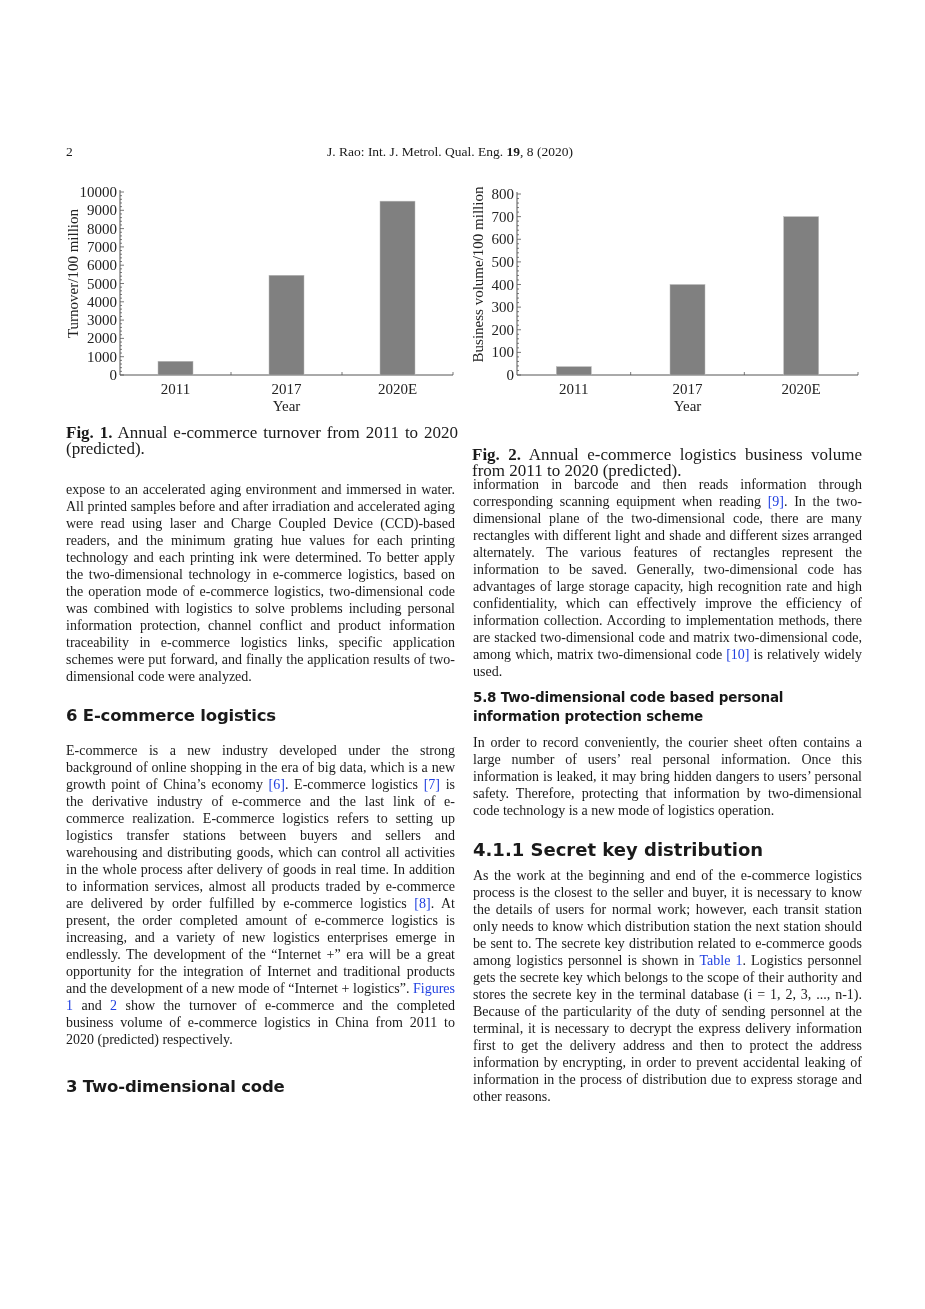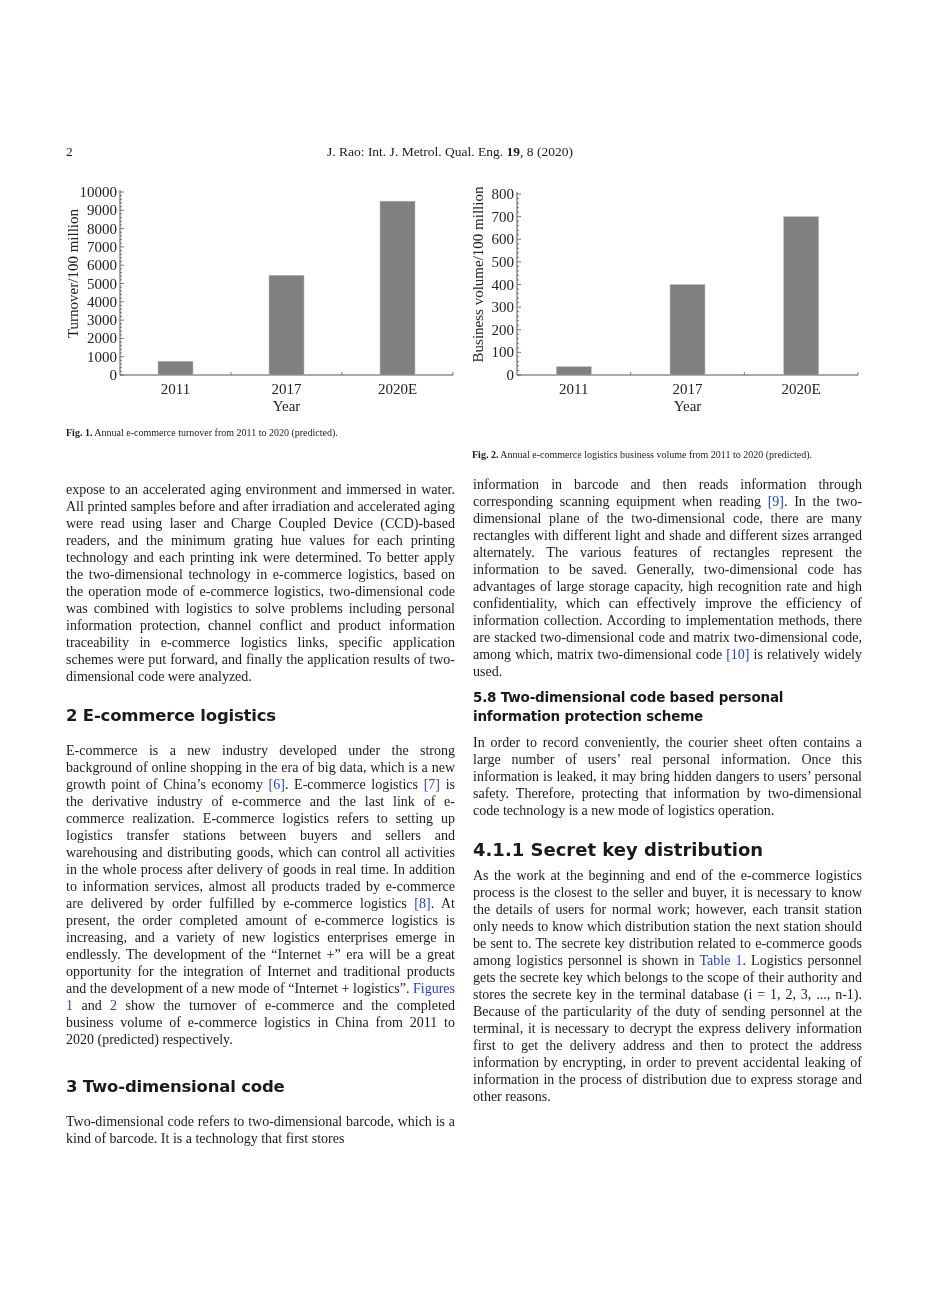--- a/index.html
+++ b/index.html
@@ -11,21 +11,21 @@
   #journal-ref { left: 327px; }
   .col { position: absolute; width: 389px; font-size: 14px; line-height: 17px;
          text-align: justify; hyphens: manual; }
   .col p { margin: 0; }
   .sec-h { font-family: "DejaVu Sans", "Liberation Sans", sans-serif; font-weight: bold;
            font-size: 16.5px; margin: 0; letter-spacing: -0.2px; }
   .subsec-h { font-family: "DejaVu Sans", "Liberation Sans", sans-serif; font-weight: bold;
               font-size: 13.5px; line-height: 19px; margin: 0; letter-spacing: -0.2px; text-align: left; }
   .subsub-h { font-family: "DejaVu Sans", "Liberation Sans", sans-serif; font-size: 18px; margin: 0; }
   .cite { color: #1f3fe0; }
-  .caption { position: absolute; font-size: 10px; line-height: 16px; width: 392px; text-align: justify; }
+  .caption { position: absolute; font-size: 17px; line-height: 16px; width: 392px; text-align: justify; }
   .caption b { font-weight: bold; }
   svg text { font-family: "Liberation Serif", "DejaVu Serif", serif; fill: #222; }
 </style>
 </head>
 <body>
 
 <div class="abs runhead" id="page-num">2</div>
 <div class="abs runhead" id="journal-ref"><span>J. Rao: Int. J. Metrol. Qual. Eng. </span><b>19</b><span>, 8 (2020)</span></div>
 
 <svg id="chart1" class="abs" style="left:0;top:0" width="925" height="430">
@@ -168,25 +168,24 @@
     <text x="687.5" y="411" text-anchor="middle" font-size="15">Year</text>
     <text x="483" y="274.5" text-anchor="middle" font-size="15" transform="rotate(-90 483 274.5)">Business volume/100 million</text>
   </svg>
 
 <div class="caption" style="left:66px; top:425px;"><b>Fig. 1.</b><span> Annual e-commerce turnover from 2011 to 2020 (predicted).</span></div>
 <div class="caption" style="left:472px; top:447px; width:390px;"><b>Fig. 2.</b><span> Annual e-commerce logistics business volume from 2011 to 2020 (predicted).</span></div>
 
 <div class="col" style="left:66px; top:481px;">
   <p>expose to an accelerated aging environment and immersed in water. All printed samples before and after irradiation and accelerated aging were read using laser and Charge Coupled Device (CCD)-based readers, and the minimum grating hue values for each printing technology and each printing ink were determined. To better apply the two-dimensional technology in e-commerce logistics, based on the operation mode of e-commerce logistics, two-dimensional code was combined with logistics to solve problems including personal information protection, channel conflict and product information traceability in e-commerce logistics links, specific application schemes were put forward, and finally the application results of two-dimensional code were analyzed.</p>
 
-  <h2 class="sec-h" style="margin-top:22px;">2  E-commerce logistics</h2>
+  <h2 class="sec-h" style="margin-top:22px;">6  E-commerce logistics</h2>
   <p style="margin-top:18px;"><span>E-commerce is a new industry developed under the strong background of online shopping in the era of big data, which is a new growth point of China’s economy </span><a class="cite">[6]</a><span>. E-commerce logistics </span><a class="cite">[7]</a><span> is the derivative industry of e-commerce and the last link of e-commerce realization. E-commerce logistics refers to setting up logistics transfer stations between buyers and sellers and warehousing and distributing goods, which can control all activities in the whole process after delivery of goods in real time. In addition to information services, almost all products traded by e-commerce are delivered by order fulfilled by e-commerce logistics </span><a class="cite">[8]</a><span>. At present, the order completed amount of e-commerce logistics is increasing, and a variety of new logistics enterprises emerge in endlessly. The development of the “Internet +” era will be a great opportunity for the integration of Internet and traditional products and the development of a new mode of “Internet + logistics”. </span><a class="cite">Figures 1</a><span> and </span><a class="cite">2</a><span> show the turnover of e-commerce and the completed business volume of e-commerce logistics in China from 2011 to 2020 (predicted) respectively.</span></p>
 
   <h2 class="sec-h" style="margin-top:30px;">3  Two-dimensional code</h2>
-  <p style="margin-top:18px;">Two-dimensional code refers to two-dimensional barcode, which is a kind of barcode. It is a technology that first stores</p>
 </div>
 
 <div class="col" style="left:473px; top:476px;">
   <p><span>information in barcode and then reads information through corresponding scanning equipment when reading </span><a class="cite">[9]</a><span>. In the two-dimensional plane of the two-dimensional code, there are many rectangles with different light and shade and different sizes arranged alternately. The various features of rectangles represent the information to be saved. Generally, two-dimensional code has advantages of large storage capacity, high recognition rate and high confidentiality, which can effectively improve the efficiency of information collection. According to implementation methods, there are stacked two-dimensional code and matrix two-dimensional code, among which, matrix two-dimensional code </span><a class="cite">[10]</a><span> is relatively widely used.</span></p>
 
   <h3 class="subsec-h" style="margin-top:8px;">5.8  Two-dimensional code based personal information protection scheme</h3>
   <p style="margin-top:8px;">In order to record conveniently, the courier sheet often contains a large number of users’ real personal information. Once this information is leaked, it may bring hidden dangers to users’ personal safety. Therefore, protecting that information by two-dimensional code technology is a new mode of logistics operation.</p>
 
   <h4 class="subsub-h" style="margin-top:22px;">4.1.1  Secret key distribution</h4>
   <p style="margin-top:9px;"><span>As the work at the beginning and end of the e-commerce logistics process is the closest to the seller and buyer, it is necessary to know the details of users for normal work; however, each transit station only needs to know which distribution station the next station should be sent to. The secrete key distribution related to e-commerce goods among logistics personnel is shown in </span><a class="cite">Table 1</a><span>. Logistics personnel gets the secrete key which belongs to the scope of their authority and stores the secrete key in the terminal database (i = 1, 2, 3, ..., n-1). Because of the particularity of the duty of sending personnel at the terminal, it is necessary to decrypt the express delivery information first to get the delivery address and then to protect the address information by encrypting, in order to prevent accidental leaking of information in the process of distribution due to express storage and other reasons.</span></p>

